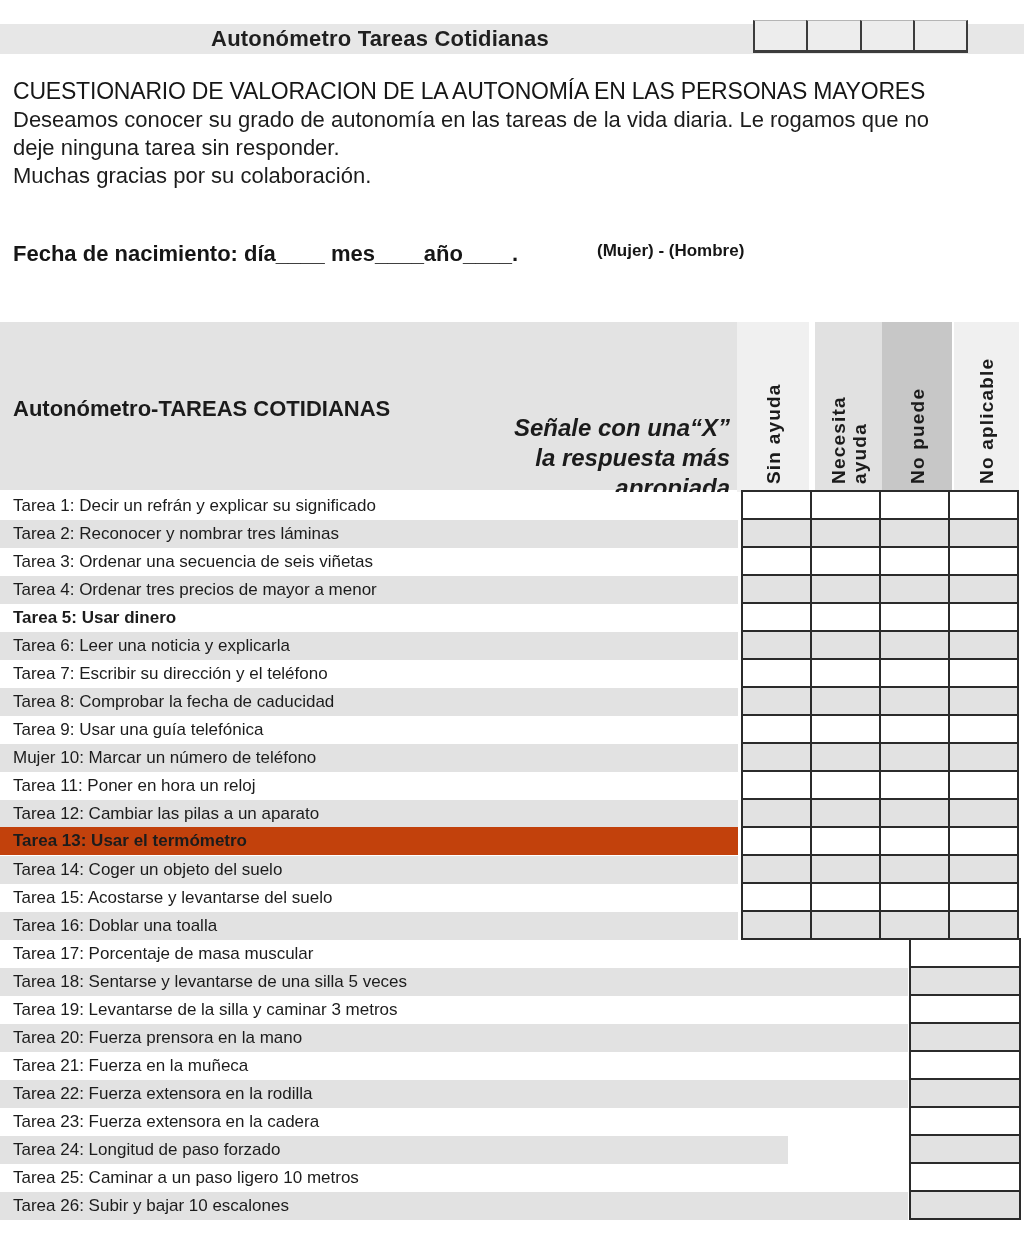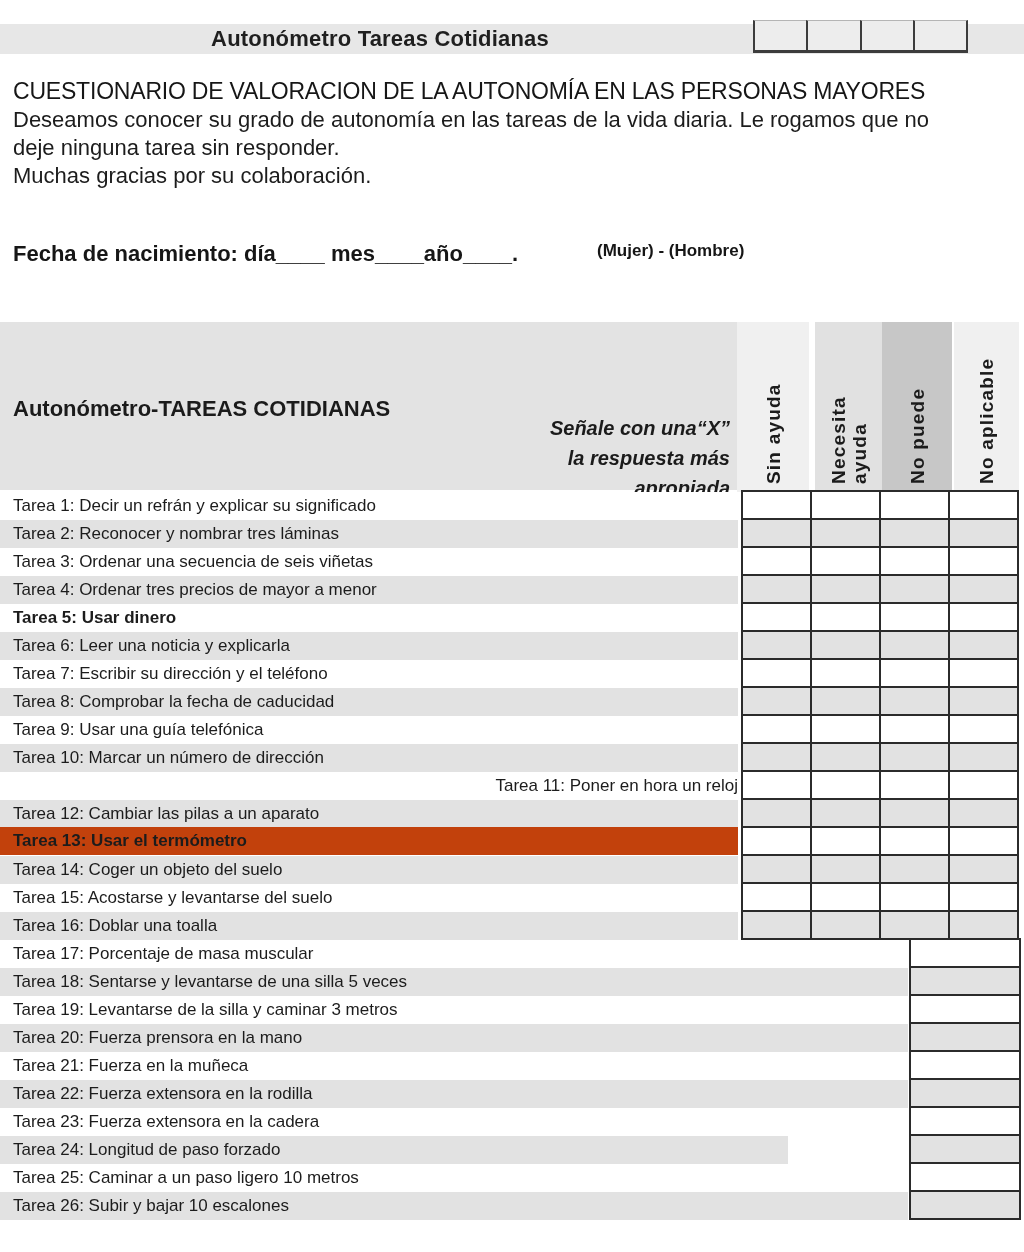--- a/index.html
+++ b/index.html
@@ -20,21 +20,21 @@
   .code-box:last-child{border-right:2px solid #3c3c3c;}
   
   #intro-title{position:absolute;left:13px;top:78px;font-size:23px;color:#161616;letter-spacing:-.2px;white-space:nowrap;}
   .intro-line{position:absolute;left:13px;font-size:22px;color:#1c1c1c;white-space:nowrap;}
   #birth-line{position:absolute;left:13px;top:241px;font-size:22px;font-weight:bold;color:#161616;white-space:nowrap;}
   #gender-line{position:absolute;left:597px;top:241px;font-size:17px;font-weight:bold;color:#161616;white-space:nowrap;}
   
   #thead-band{position:absolute;left:0;top:322px;width:738px;height:168px;background:#e3e3e3;}
   #thead-title{position:absolute;left:13px;top:74px;font-size:22px;font-weight:bold;color:#1b1b1b;}
   #thead-instruction{position:absolute;left:378px;top:91px;width:352px;text-align:right;
-    font-size:20px;font-weight:bold;font-style:italic;line-height:30px;color:#1b1b1b;}
+    font-size:24px;font-weight:bold;font-style:italic;line-height:30px;color:#1b1b1b;}
   .vband{position:absolute;top:322px;height:170px;}
   .vlabel{
     position:absolute;left:0;top:170px;width:170px;transform-origin:0 0;transform:rotate(-90deg);
     display:flex;flex-direction:column;justify-content:center;box-sizing:border-box;padding-left:8px;
     font-size:19px;font-weight:bold;letter-spacing:1.2px;line-height:21px;color:#1b1b1b;
     white-space:pre-line;
   }
   
   #rows{position:absolute;left:0;top:492px;}
   .task-row{position:absolute;left:0;height:28px;}
@@ -115,23 +115,23 @@
       <div class="task-row" style="top: 168px; width: 738px; background: rgb(255, 255, 255);">
         <span class="task-label">Tarea 7: Escribir su dirección y el teléfono</span>
       </div>
       <div class="task-row" style="top: 196px; width: 738px; background: rgb(226, 226, 226);">
         <span class="task-label">Tarea 8: Comprobar la fecha de caducidad</span>
       </div>
       <div class="task-row" style="top: 224px; width: 738px; background: rgb(255, 255, 255);">
         <span class="task-label">Tarea 9: Usar una guía telefónica</span>
       </div>
       <div class="task-row" style="top: 252px; width: 738px; background: rgb(226, 226, 226);">
-        <span class="task-label">Tarea 10: Marcar un número de dirección</span>
-      </div>
-      <div class="task-row" style="top: 280px; width: 738px; background: rgb(255, 255, 255); text-align: right;">
+        <span class="task-label">Mujer 10: Marcar un número de teléfono</span>
+      </div>
+      <div class="task-row" style="top: 280px; width: 738px; background: rgb(255, 255, 255);">
         <span class="task-label">Tarea 11: Poner en hora un reloj</span>
       </div>
       <div class="task-row" style="top: 308px; width: 738px; background: rgb(226, 226, 226);">
         <span class="task-label">Tarea 12: Cambiar las pilas a un aparato</span>
       </div>
       <div class="task-row" style="top: 335px; width: 738px; background: #c2410c; font-weight: bold;">
         <span class="task-label">Tarea 13: Usar el termómetro</span>
       </div>
       <div class="task-row" style="top: 364px; width: 738px; background: rgb(226, 226, 226);">
         <span class="task-label">Tarea 14: Coger un objeto del suelo</span>

